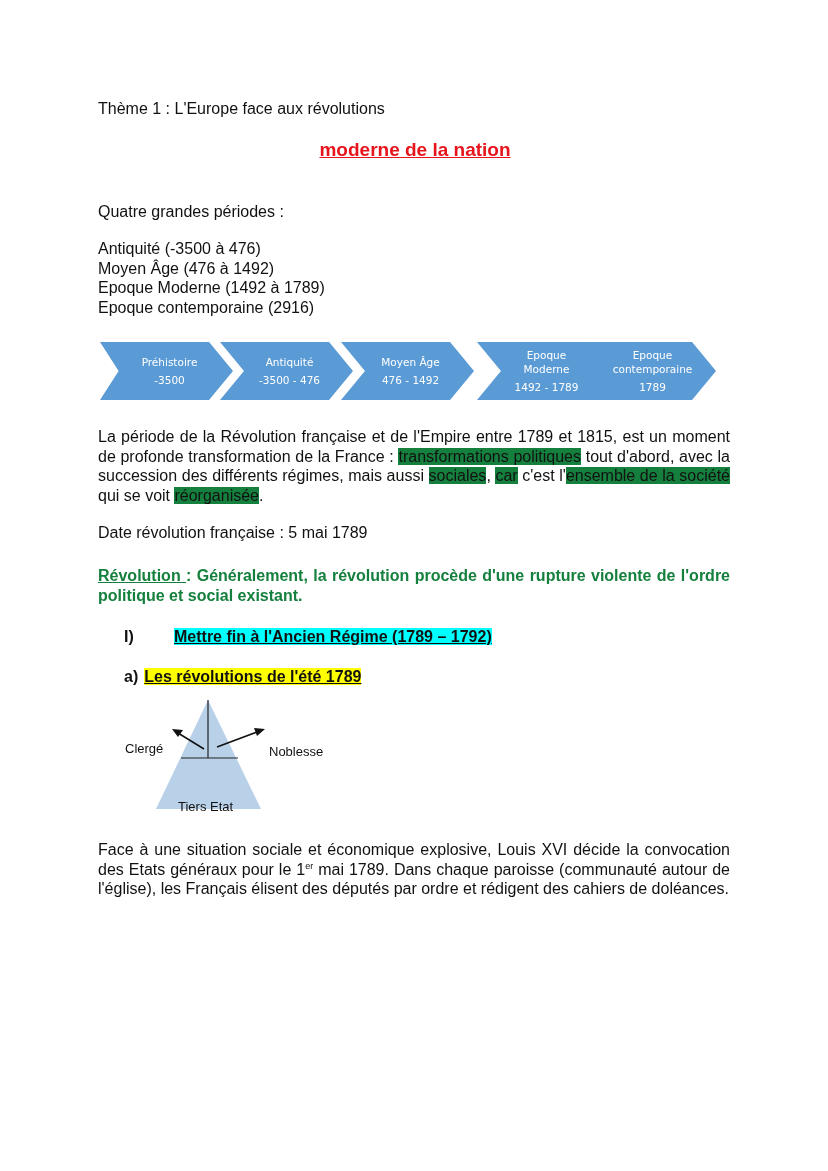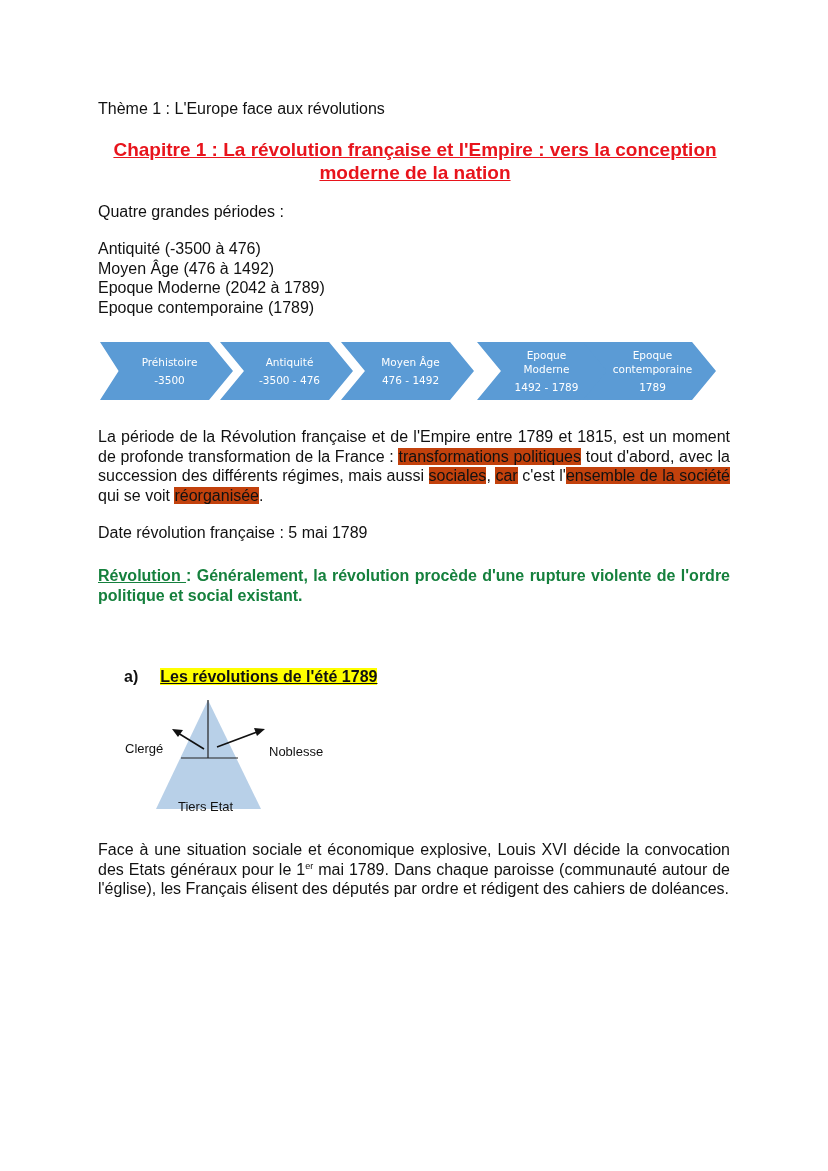--- a/index.html
+++ b/index.html
@@ -16,53 +16,52 @@
   .periods-list div { height: 19.5px; }
   .timeline { left: 100px; top: 342px; width: 620px; height: 58px; }
   .chev { position: absolute; top: 0; height: 58px; width: 133px; background: #5b9bd5; color: #fff;
           clip-path: polygon(0 0, 82% 0, 100% 50%, 82% 100%, 0 100%, 18% 50%);
           display: flex; flex-direction: column; align-items: center; justify-content: center;
           font-family: "DejaVu Sans", sans-serif; font-size: 10.5px; line-height: 14px; text-align: center; }
   .chev.first { clip-path: polygon(0 0, 82% 0, 100% 50%, 82% 100%, 0 100%, 14% 50%); justify-content: center; }
   .chev .lbl { padding-left: 6px; }
   .chev .yr { margin-top: 4px; padding-left: 6px; }
   .para { left: 98px; width: 632px; text-align: justify; }
-  .hl { background: #c2410c; }
+  .hl { background: #15803d; }
   .date-line { left: 98px; top: 523px; }
   .revdef { left: 98px; top: 566px; width: 632px; text-align: justify; color: #15803d; font-weight: bold;
             font-size: 16px; line-height: 20px; }
   .revdef .term { text-decoration: underline; }
   .h1 { left: 124px; top: 627px; font-weight: bold; font-size: 16px; line-height: 20px; }
   .h1 .num { display: inline-block; width: 50px; }
   .h1 .txt { background: #00ffff; text-decoration: underline; }
   .h2 { left: 124px; top: 667px; font-weight: bold; font-size: 16px; line-height: 20px; }
-  .h2 .txt { background: #ffff00; text-decoration: underline; margin-left: 22px; }
+  .h2 .txt { background: #ffff00; text-decoration: underline; margin-left: 6px; }
   .pyramid { left: 115px; top: 697px; width: 230px; height: 120px; }
   .pyr-label { position: absolute; font-size: 13px; color: #111; margin-top: 21px; }
   .sup { font-size: 9px; vertical-align: super; line-height: 0; }
 </style>
 </head>
 <body>
 
 <div class="page">
 
   <div class="abs t16 theme">Thème 1 : L'Europe face aux révolutions</div>
 
   <div class="abs chap-title">
-    <div>Chapitre 1 : La révolution française et l'Empire : vers la conception</div>
     <div>moderne de la nation</div>
   </div>
 
   <div class="abs t16 periods-title">Quatre grandes périodes :</div>
 
   <div class="abs t16 periods-list">
     <div>Antiquité (-3500 à 476)</div>
     <div>Moyen Âge (476 à 1492)</div>
-    <div>Epoque Moderne (2042 à 1789)</div>
-    <div>Epoque contemporaine (1789)</div>
+    <div>Epoque Moderne (1492 à 1789)</div>
+    <div>Epoque contemporaine (2916)</div>
   </div>
 
   <div class="abs timeline">
     <div class="chev first" style="left:0px">
       <div class="lbl">Préhistoire</div>
       <div class="yr">-3500</div>
     </div>
     <div class="chev" style="left:120px">
       <div class="lbl">Antiquité</div>
       <div class="yr">-3500 - 476</div>
@@ -80,20 +79,21 @@
       <div class="yr">1789</div>
     </div>
   </div>
 
   <div class="abs t16 para" style="top:427px"><span>La période de la Révolution française et de l'Empire entre 1789 et 1815, est un moment de profonde transformation de la France : </span><span class="hl">transformations politiques</span><span> tout d'abord, avec la succession des différents régimes, mais aussi </span><span class="hl">sociales</span><span>, </span><span class="hl">car</span><span> c'est l'</span><span class="hl">ensemble de la société</span><span> qui se voit </span><span class="hl">réorganisée</span><span>.</span></div>
 
   <div class="abs t16 date-line">Date révolution française : 5 mai 1789</div>
 
   <div class="abs revdef"><span class="term">Révolution </span><span>: Généralement, la révolution procède d'une rupture violente de l'ordre politique et social existant.</span></div>
 
+  <div class="abs h1"><span class="num">I)</span><span class="txt">Mettre fin à l'Ancien Régime (1789 – 1792)</span></div>
 
   <div class="abs h2"><span>a)</span><span class="txt">Les révolutions de l'été 1789</span></div>
 
   <div class="abs pyramid">
     <svg width="230" height="120" viewBox="0 0 230 120">
       <polygon points="93,3 146,112 41,112" fill="#b8d0e8"></polygon>
       <line x1="93" y1="3" x2="93" y2="61" stroke="#222" stroke-width="1.2"></line>
       <line x1="66" y1="61" x2="123" y2="61" stroke="#222" stroke-width="1.2"></line>
       <line x1="89" y1="52" x2="63" y2="36" stroke="#111" stroke-width="1.6"></line>
       <polygon points="57,32 68,33 63,40" fill="#111"></polygon>

